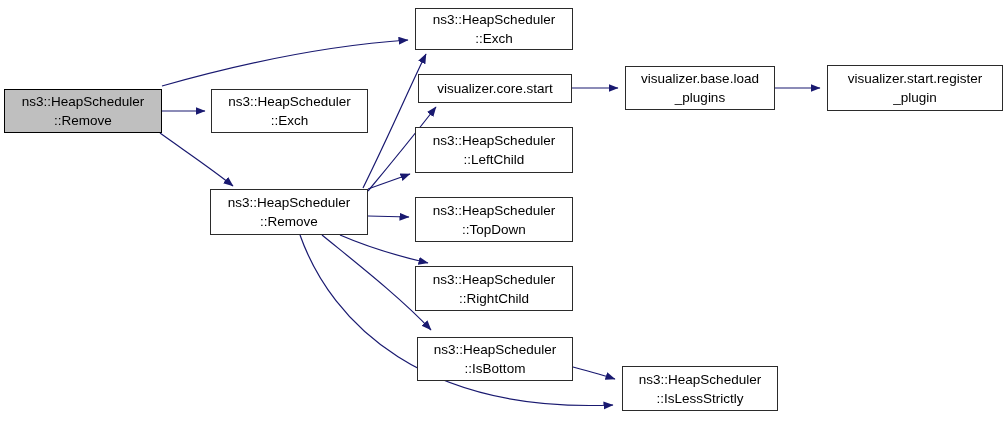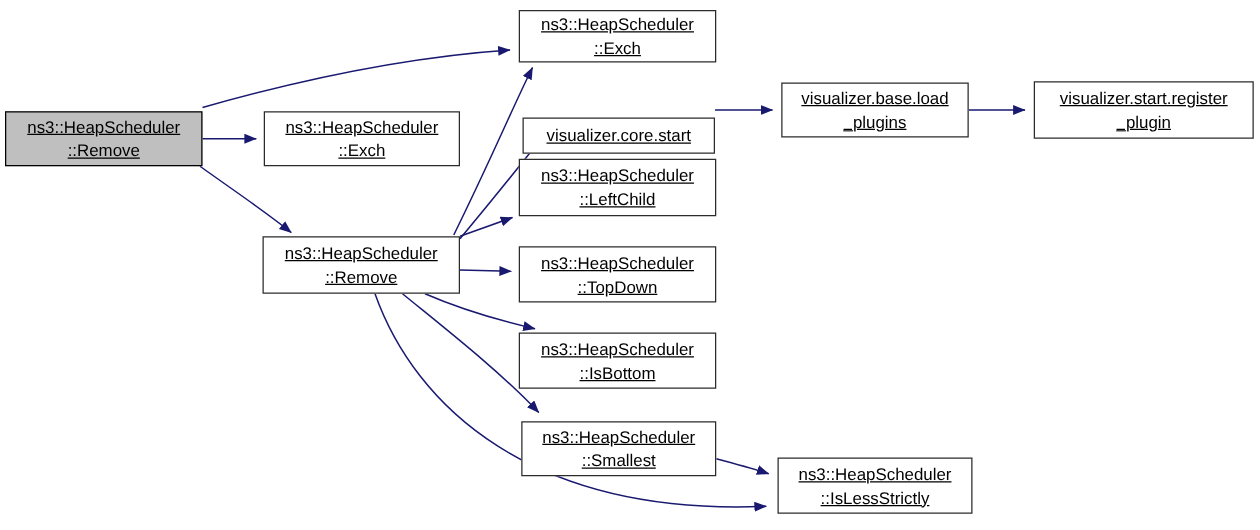--- a/index.html
+++ b/index.html
@@ -31,21 +31,20 @@
     display: flex;
     flex-direction: column;
     align-items: center;
     justify-content: center;
     text-align: center;
     font-size: 13.5px;
     line-height: 19px;
     color: #000000;
     white-space: nowrap;
     cursor: pointer;
-    text-decoration: underline;
   }
   .node.highlighted {
     background: #bfbfbf;
     border-color: #000000;
     cursor: default;
   }
   .node span {
     display: block;
   }
 </style>
@@ -85,45 +84,45 @@
         <span>::Exch</span>
       </div>
       <div class="node" style="left: 415px; top: 8px; width: 158px; height: 42px;">
         <span>ns3::HeapScheduler</span>
         <span>::Exch</span>
       </div>
       <div class="node" style="left: 210px; top: 189px; width: 158px; height: 46px;">
         <span>ns3::HeapScheduler</span>
         <span>::Remove</span>
       </div>
-      <div class="node" style="left: 418px; top: 74px; width: 154px; height: 29px; margin-top: 20px;">
+      <div class="node" style="left: 418px; top: 74px; width: 154px; height: 29px;">
         <span>visualizer.core.start</span>
       </div>
       <div class="node" style="left: 625px; top: 66px; width: 150px; height: 44px;">
         <span>visualizer.base.load</span>
         <span>_plugins</span>
       </div>
       <div class="node" style="left: 827px; top: 65px; width: 176px; height: 46px;">
         <span>visualizer.start.register</span>
         <span>_plugin</span>
       </div>
       <div class="node" style="left: 415px; top: 127px; width: 158px; height: 46px;">
         <span>ns3::HeapScheduler</span>
         <span>::LeftChild</span>
       </div>
       <div class="node" style="left: 415px; top: 197px; width: 158px; height: 45px;">
         <span>ns3::HeapScheduler</span>
         <span>::TopDown</span>
       </div>
       <div class="node" style="left: 415px; top: 266px; width: 158px; height: 45px;">
         <span>ns3::HeapScheduler</span>
-        <span>::IsBottom</span>
+        <span>::RightChild</span>
       </div>
       <div class="node" style="left: 417px; top: 337px; width: 156px; height: 44px;">
         <span>ns3::HeapScheduler</span>
-        <span>::Smallest</span>
+        <span>::IsBottom</span>
       </div>
       <div class="node" style="left: 622px; top: 366px; width: 156px; height: 45px;">
         <span>ns3::HeapScheduler</span>
         <span>::IsLessStrictly</span>
       </div>
     </div>
 </div>
 
 </body></html>

